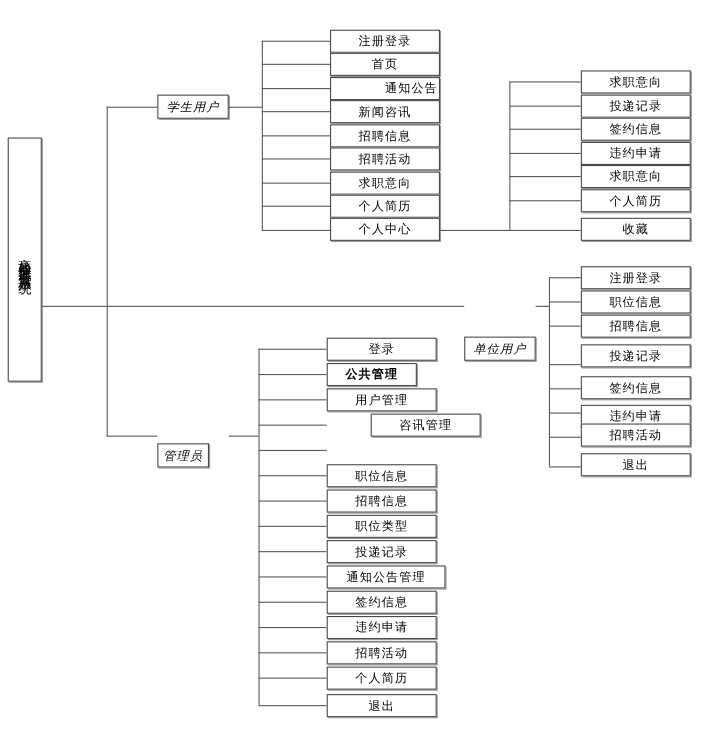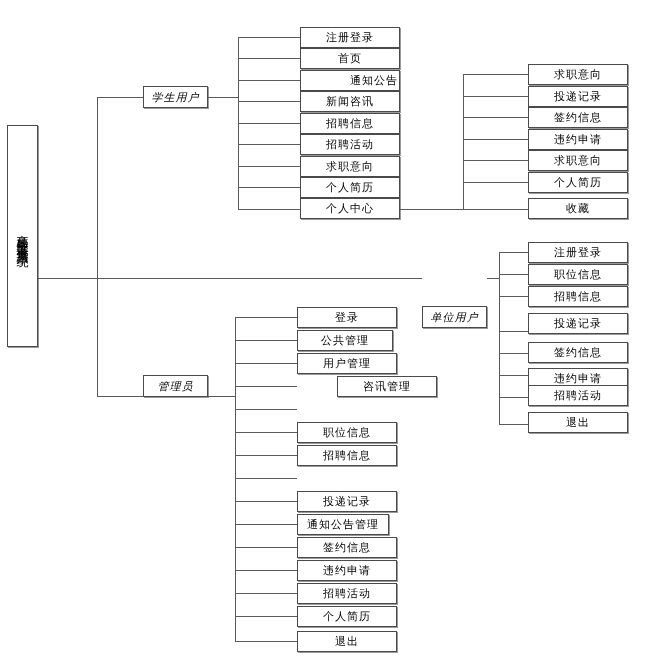--- a/index.html
+++ b/index.html
@@ -150,51 +150,52 @@
 
   <div class="line h" style="left:499px; top:375px; width:29px;"></div>
   <div class="node leaf" style="left:528px; top:368px; width:100px;">违约申请</div>
 
   <div class="line h" style="left:499px; top:397px; width:29px;"></div>
   <div class="node leaf" style="left:528px; top:385px; width:100px;">招聘活动</div>
 
   <div class="line h" style="left:499px; top:424px; width:29px;"></div>
   <div class="node leaf" style="left:528px; top:412px; width:100px;">退出</div>
 
-  <div class="node branch" style="left:143px; top:375px; width:65px;">管理员</div>
+  <div class="node branch" style="left:143px; top:403px; width:47px;">管理员</div>
   <div class="line h" style="left:208px; top:396px; width:27px;"></div>
   <div class="line v" style="left:235px; top:317px; height:324px;"></div>
 
   <div class="line h" style="left:235px; top:317px; width:62px;"></div>
   <div class="node leaf" style="left:297px; top:307px; width:100px;">登录</div>
 
   <div class="line h" style="left:235px; top:340px; width:62px;"></div>
-  <div class="node leaf" style="left:297px; top:330px; width:96px;">公共管理</div>
+  <div class="node leaf" style="left:297px; top:330px; width:82px;font-weight:bold;">公共管理</div>
 
   <div class="line h" style="left:235px; top:363px; width:62px;"></div>
   <div class="node leaf" style="left:297px; top:353px; width:100px;">用户管理</div>
 
   <div class="line h" style="left:235px; top:386px; width:62px;"></div>
   <div class="node leaf" style="left:297px; top:376px; width:100px;margin-left:40px;">咨讯管理</div>
 
   <div class="line h" style="left:235px; top:409px; width:62px;"></div>
 
   <div class="line h" style="left:235px; top:432px; width:62px;"></div>
   <div class="node leaf" style="left:297px; top:422px; width:100px;">职位信息</div>
 
   <div class="line h" style="left:235px; top:455px; width:62px;"></div>
   <div class="node leaf" style="left:297px; top:445px; width:100px;">招聘信息</div>
 
   <div class="line h" style="left:235px; top:478px; width:62px;"></div>
+  <div class="node leaf" style="left:297px; top:468px; width:100px;">职位类型</div>
 
   <div class="line h" style="left:235px; top:501px; width:62px;"></div>
   <div class="node leaf" style="left:297px; top:491px; width:100px;">投递记录</div>
 
   <div class="line h" style="left:235px; top:524px; width:62px;"></div>
-  <div class="node leaf" style="left:297px; top:514px; width:92px;">通知公告管理</div>
+  <div class="node leaf" style="left:297px; top:514px; width:108px;">通知公告管理</div>
 
   <div class="line h" style="left:235px; top:547px; width:62px;"></div>
   <div class="node leaf" style="left:297px; top:537px; width:100px;">签约信息</div>
 
   <div class="line h" style="left:235px; top:570px; width:62px;"></div>
   <div class="node leaf" style="left:297px; top:560px; width:100px;">违约申请</div>
 
   <div class="line h" style="left:235px; top:593px; width:62px;"></div>
   <div class="node leaf" style="left:297px; top:583px; width:100px;">招聘活动</div>
 

